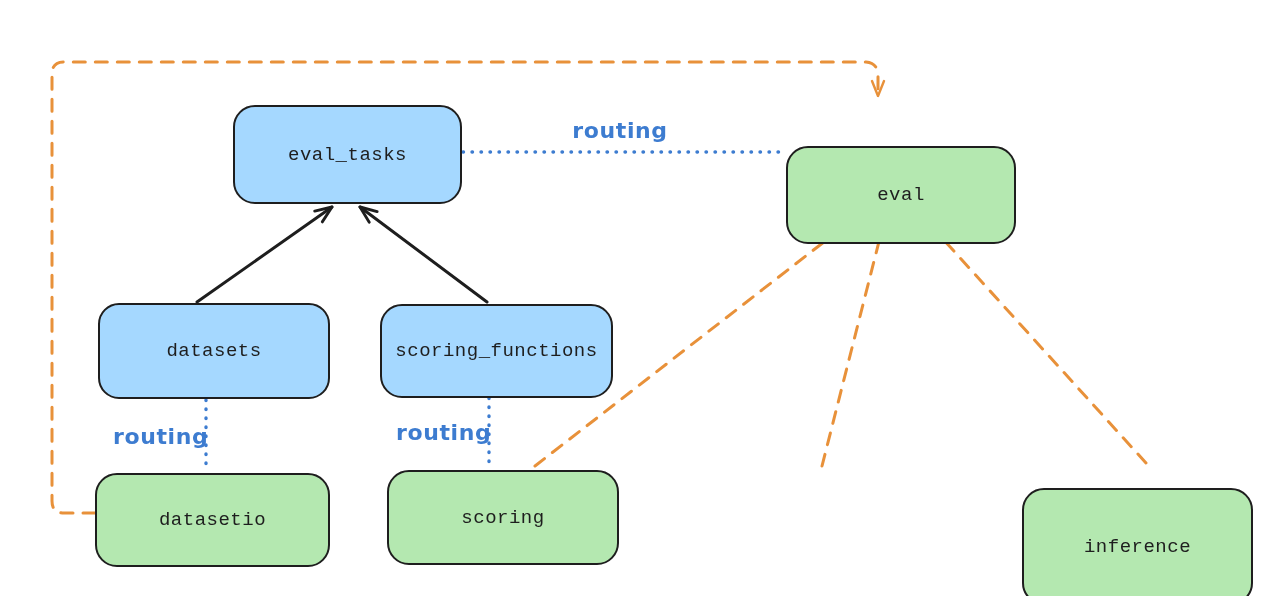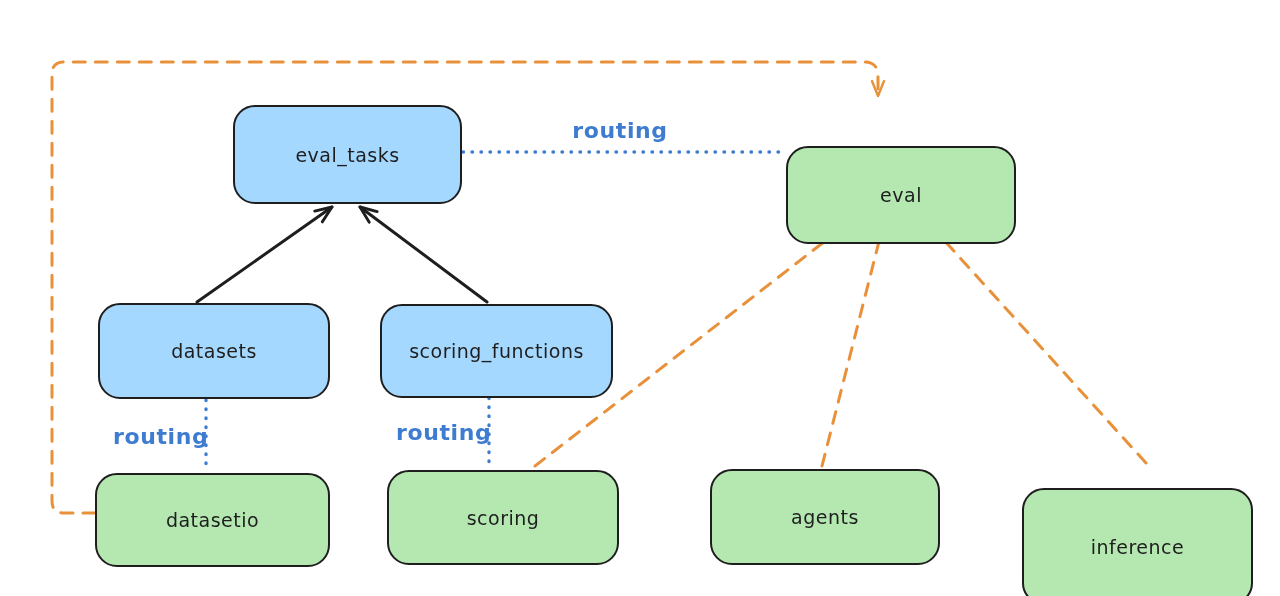--- a/index.html
+++ b/index.html
@@ -23,20 +23,21 @@
   
   .node{
     position:absolute;
     box-sizing:border-box;
     border:2.6px solid var(--node_border,#1e1e1e);
     border-radius:22px;
     display:flex;align-items:center;justify-content:center;
     font-size:19px;
     color:var(--text,#1e1e1e);
     letter-spacing:.5px;
+    font-family:Liberation Mono, monospace;
   }
   .node-api{background:var(--api_fill,#a5d8ff);}
   .node-provider{background:var(--provider_fill,#b4e8b0);}
 
   
   .routing-label{
     position:absolute;
     color:var(--routing_color,#3d7cd0);
     font-weight:700;
     font-size:22px;
@@ -68,39 +69,36 @@
 
     <path class="edge edge-orange" d="M95,513 L64,513 Q52,513 52,501 L52,74 Q52,62 64,62 L866,62 Q878,63 878,76 L878,96" marker-end="url(#ah-orange)"></path>
     <path class="edge edge-orange" d="M535,466 L869,207" marker-end="url(#ah-orange)"></path>
     <path class="edge edge-orange" d="M822,466 L888,206" marker-end="url(#ah-orange)"></path>
     <path class="edge edge-orange" d="M1146,463 L913,206" marker-end="url(#ah-orange)"></path>
   </svg>
 
   <div class="node node-api" style="left:233px;top:105px;width:229px;height:99px;">
     <span>eval_tasks</span>
   </div>
-  <div class="node node-api" style="left:98px;top:303px;width:232px;height:96px;">
+  <div class="node node-api" style="left:98px;top:303px;width:232px;height:96px;border-radius:21px;">
     <span>datasets</span>
   </div>
   <div class="node node-api" style="left:380px;top:304px;width:233px;height:94px;align-items:center;">
     <span>scoring_functions</span>
   </div>
 
   <div class="node node-provider" style="left:786px;top:101px;width:230px;height:98px;margin-top:45px;">
     <span>eval</span>
   </div>
   <div class="node node-provider" style="left:95px;top:473px;width:235px;height:94px;">
     <span>datasetio</span>
   </div>
   <div class="node node-provider" style="left:387px;top:470px;width:232px;height:95px;">
     <span>scoring</span>
   </div>
-  <div class="node node-provider" style="left:710px;top:469px;width:230px;height:96px;">
-    <span>agents</span>
-  </div>
   <div class="node node-provider" style="left:1022px;top:488px;width:231px;height:117px;">
     <span>inference</span>
   </div>
 
   <span class="routing-label" style="left:568px;top:118px;width:104px;">routing</span>
   <span class="routing-label" style="left:113px;top:424px;width:84px;">routing</span>
   <span class="routing-label" style="left:396px;top:420px;width:84px;">routing</span>
 
 </div>
 

